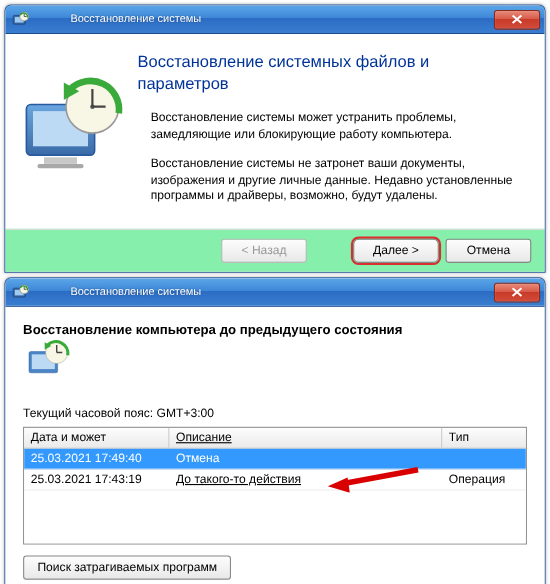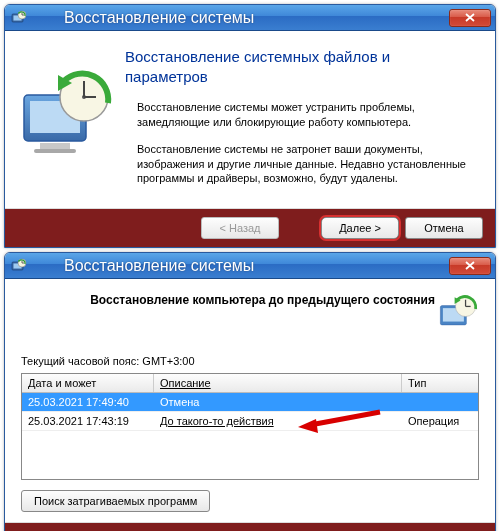--- a/index.html
+++ b/index.html
@@ -29,21 +29,21 @@
   }
   .titlebar-icon {
     width: 16px; height: 16px;
     margin-right: 5px;
     display: inline-flex;
     align-items: center;
     justify-content: center;
   }
   .titlebar-title {
     color: #fff;
-    font-size: 16px;
+    font-size: 10px;
     flex: 1;
     text-shadow: 0 0 2px rgba(0,0,0,0.4);
     padding-left: 32px;
   }
   .close-btn {
     width: 42px; height: 18px;
     background: linear-gradient(to bottom, #e88a7a 0%, #d85a48 45%, #c83a28 46%, #d24a38 100%);
     border: 1px solid #8a2a1a;
     border-radius: 3px;
     display: flex;
@@ -77,21 +77,21 @@
     margin: 0 0 14px 0;
     line-height: 1.3;
   }
   .para {
     font-size: 11px;
     color: #000;
     margin: 0 0 12px 12px;
     line-height: 1.35;
   }
   .button-bar {
-    background: #7f1d1d;
+    background: #86efac;
     border-top: 1px solid #ddd;
     padding: 8px 12px;
     display: flex;
     justify-content: flex-end;
     gap: 6px;
   }
   .btn {
     min-width: 78px;
     height: 22px;
     background: linear-gradient(to bottom, #fdfdfd, #e8e8e8);
@@ -112,23 +112,24 @@
     box-shadow: 0 0 0 2px #d83030;
     border-radius: 5px;
     margin-left: 36px;
   }
   .content2 {
     padding: 14px 16px 10px 16px;
     background: #fff;
   }
   .header2 {
     display: flex;
-    justify-content: flex-end;
+    justify-content: center;
     align-items: flex-start;
     margin-bottom: 18px;
+    flex-direction: column;
   }
   .header2 b {
     font-size: 12px;
     font-weight: bold;
   }
   .small-icon {
     width: 44px;
     flex-shrink: 0;
     text-align: right;
   }

